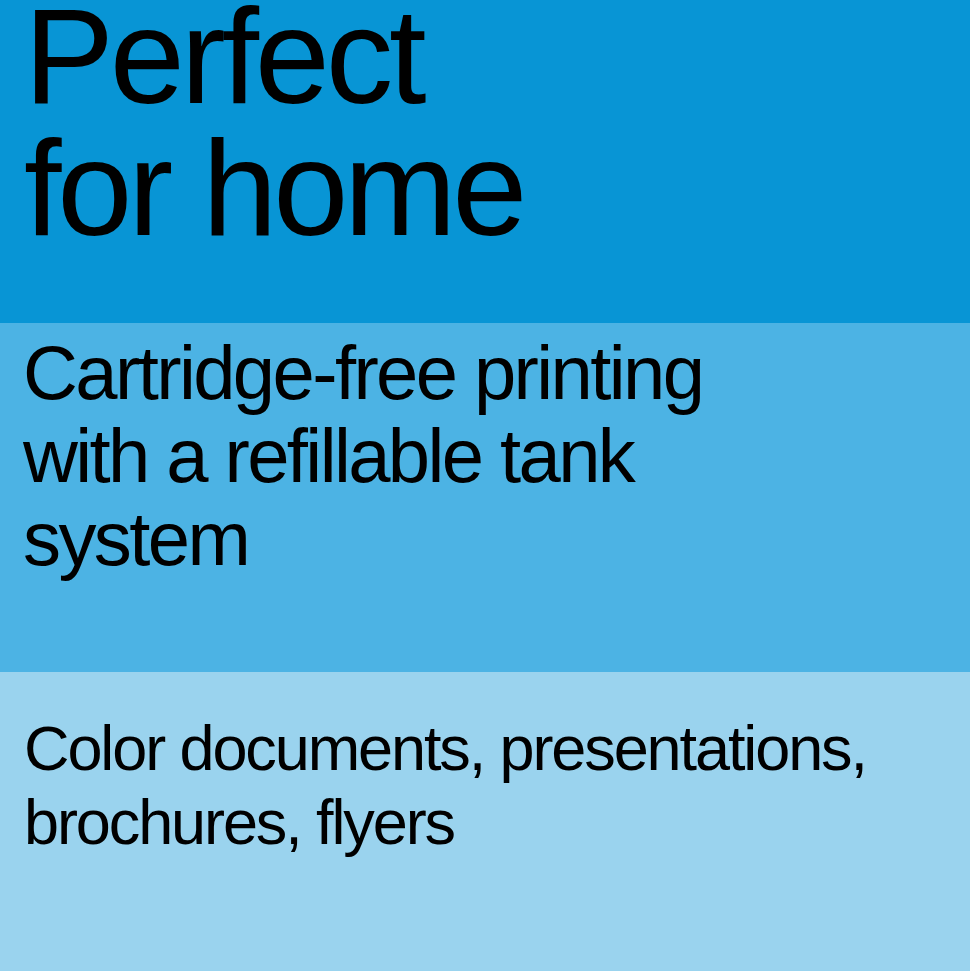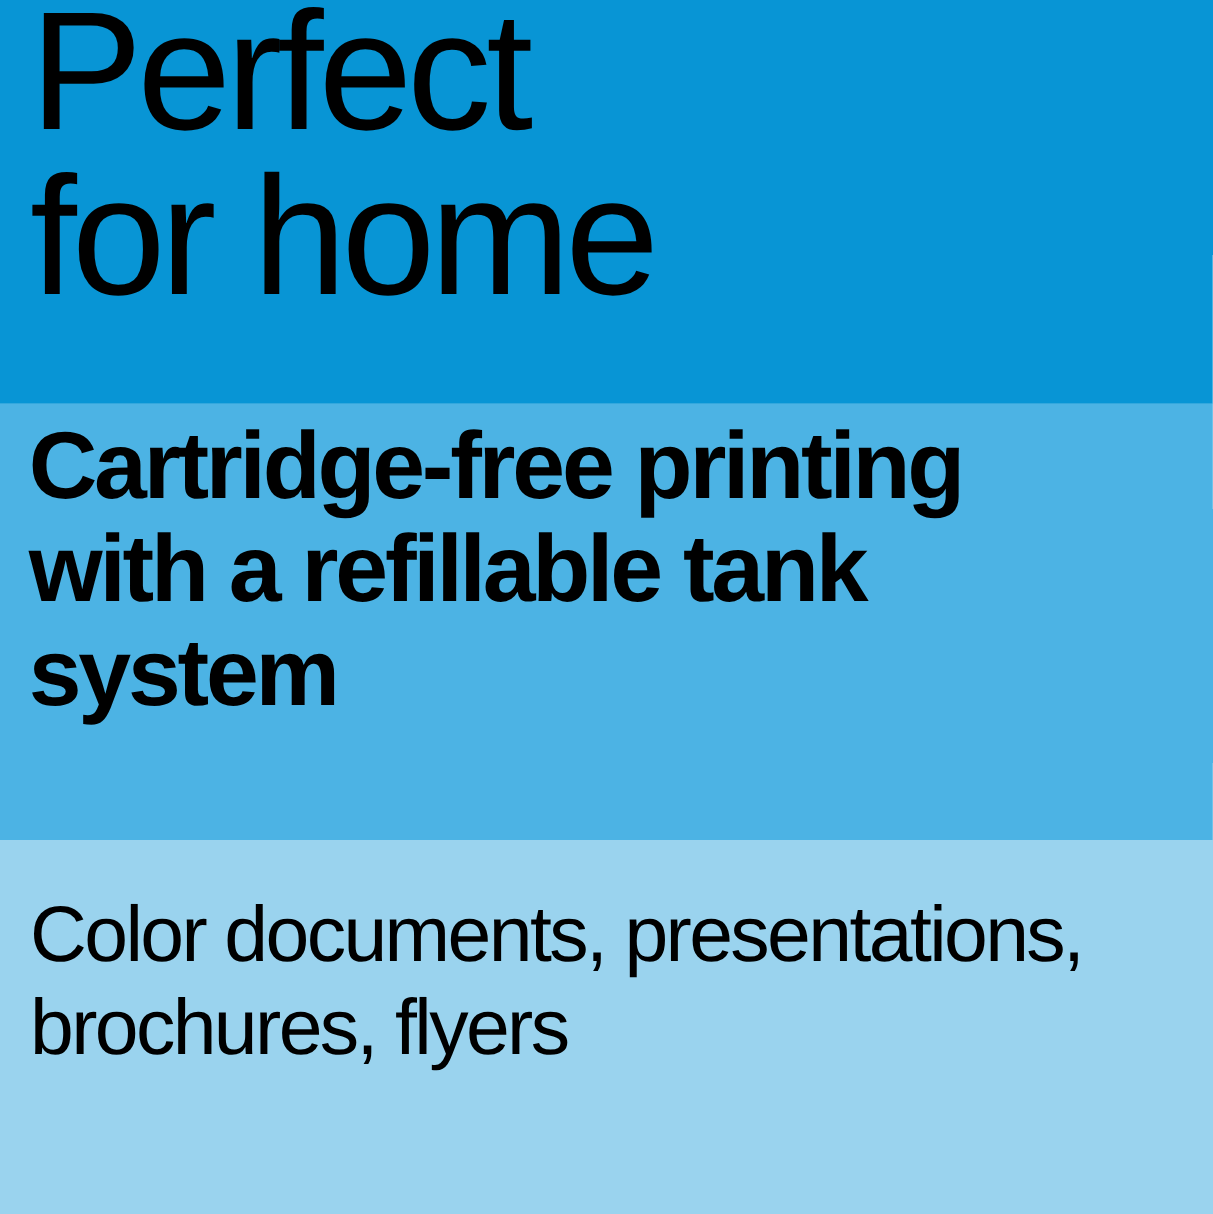--- a/index.html
+++ b/index.html
@@ -48,21 +48,21 @@
   }
   
   .band-subhead {
     height: 349px;
     background: #4CB3E4;
   }
   .subhead {
     margin: 0;
     padding: 0;
     color: #000000;
-    font-weight: 700;
+    font-weight: 400;
     font-size: 76px;
     line-height: 83px;
     letter-spacing: -2.6px;
     position: absolute;
     top: 8px;
     left: 23px;
     white-space: pre-line;
   }
   
   .band-detail {

